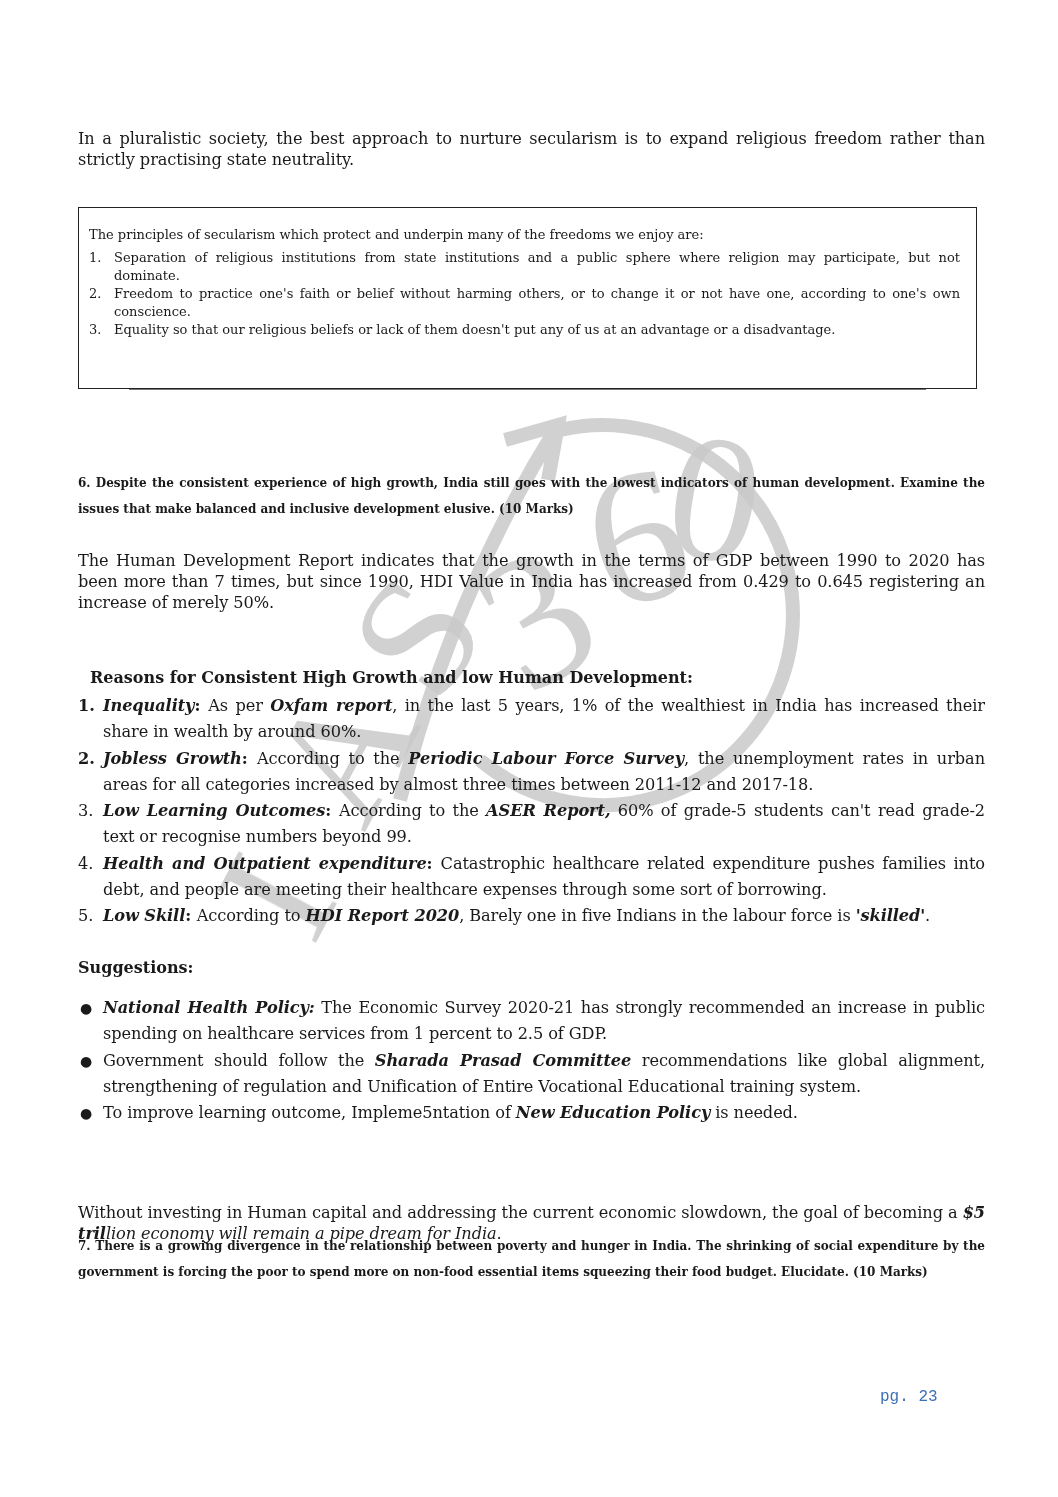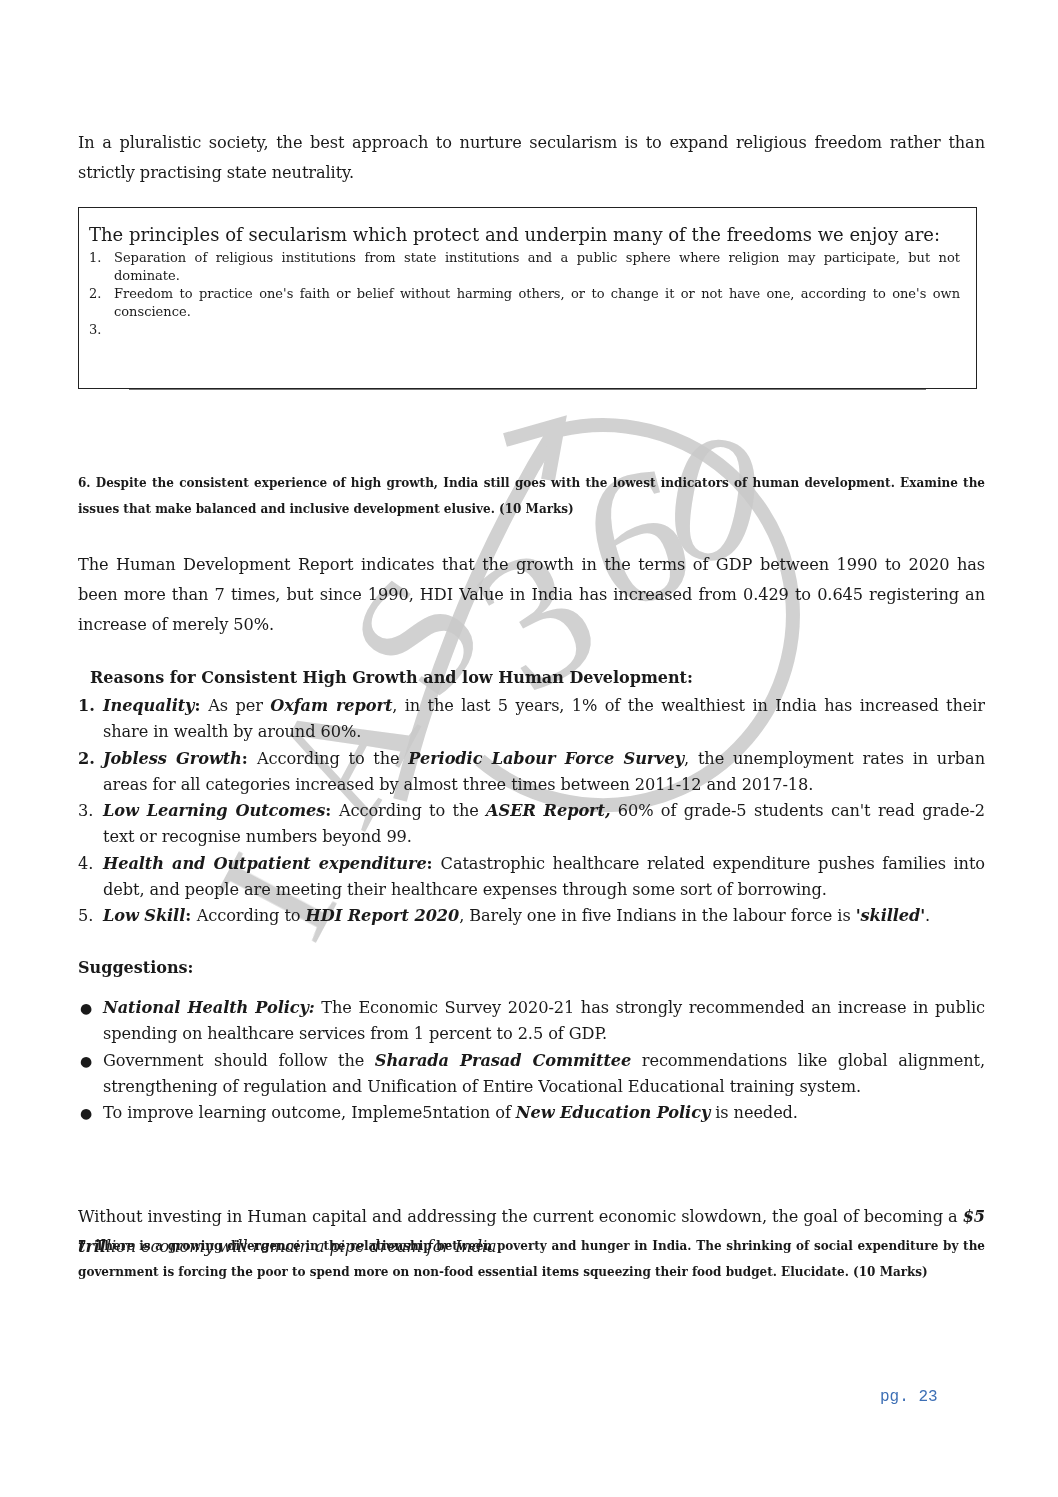--- a/index.html
+++ b/index.html
@@ -2,33 +2,33 @@
 <html><head>
   <meta charset="utf-8">
   <style>
     html, body { margin: 0; padding: 0; background: #ffffff; }
     body {
       width: 1058px; height: 1497px; position: relative; overflow: hidden;
       font-family: "DejaVu Serif", "Liberation Serif", serif;
       color: #1a1a1a;
     }
     .page { position: absolute; left: 78px; top: 0; width: 907px; }
-    .p { font-size: 16.2px; line-height: 30px; text-align: justify; margin: 0; letter-spacing: -0.1px; }
+    .p { font-size: 16.2px; line-height: 21px; text-align: justify; margin: 0; letter-spacing: -0.1px; }
     .intro { position: absolute; top: 128px; left: 0; width: 907px; }
     .box {
       position: absolute; top: 207px; left: 0; width: 899px; height: 182px;
       border: 1.5px solid #222; box-sizing: border-box;
       padding: 18px 16px 0 10px;
     }
     .box::after {
       content: ""; position: absolute; left: 50px; right: 50px; bottom: -2px; height: 1px; background: #777;
     }
     .box-title { font-size: 13px; font-style: italic; font-weight: 400; margin: 0 0 9px 0; }
     .box-title b { font-weight: 700; }
-    .box-text { font-size: 18px; line-height: 18px; margin: 0 0 5px 0; }
+    .box-text { font-size: 13px; line-height: 18px; margin: 0 0 5px 0; }
     .box ol { margin: 0; padding: 0; list-style: none; }
     .box li { font-size: 13px; line-height: 18px; position: relative; padding-left: 25px; text-align: justify; }
     .box li .num { position: absolute; left: 0; top: 0; }
     .q { position: absolute; left: 0; width: 907px; font-size: 12px; font-weight: 700; line-height: 26px; text-align: justify; margin: 0; }
     .q6 { top: 470px; }
     .para1 { position: absolute; top: 550px; left: 0; width: 907px; }
     .h-reasons { position: absolute; top: 656px; left: 0; font-size: 16px; font-weight: 700; margin: 12px; }
     .reasons { position: absolute; top: 693px; left: 0; width: 907px; margin: 0; padding: 0; list-style: none; }
     .reasons li { position: relative; padding-left: 25px; font-size: 16.2px; line-height: 26.3px; text-align: justify; letter-spacing: -0.1px; }
     .reasons li .num { position: absolute; left: 0; top: 0; }
@@ -68,21 +68,21 @@
 
 <div class="page">
 
   <p class="p intro">In a pluralistic society, the best approach to nurture secularism is to expand religious freedom rather than strictly practising state neutrality.</p>
 
   <div class="box">
     <p class="box-text">The principles of secularism which protect and underpin many of the freedoms we enjoy are:</p>
     <ol>
       <li><span class="num">1.</span><span>Separation of religious institutions from state institutions and a public sphere where religion may participate, but not dominate.</span></li>
       <li><span class="num">2.</span><span>Freedom to practice one's faith or belief without harming others, or to change it or not have one, according to one's own conscience.</span></li>
-      <li><span class="num">3.</span></li>
+      <li><span class="num">3.</span><span>Equality so that our religious beliefs or lack of them doesn't put any of us at an advantage or a disadvantage.</span></li>
     </ol>
   </div>
 
   <p class="q q6">6. Despite the consistent experience of high growth, India still goes with the lowest indicators of human development. Examine the issues that make balanced and inclusive development elusive. (10 Marks)</p>
 
   <p class="p para1">The Human Development Report indicates that the growth in the terms of GDP between 1990 to 2020 has been more than 7 times, but since 1990, HDI Value in India has increased from 0.429 to 0.645 registering an increase of merely 50%.</p>
 
   <p class="h-reasons">Reasons for Consistent High Growth and low Human Development:</p>
 
   <ol class="reasons">

